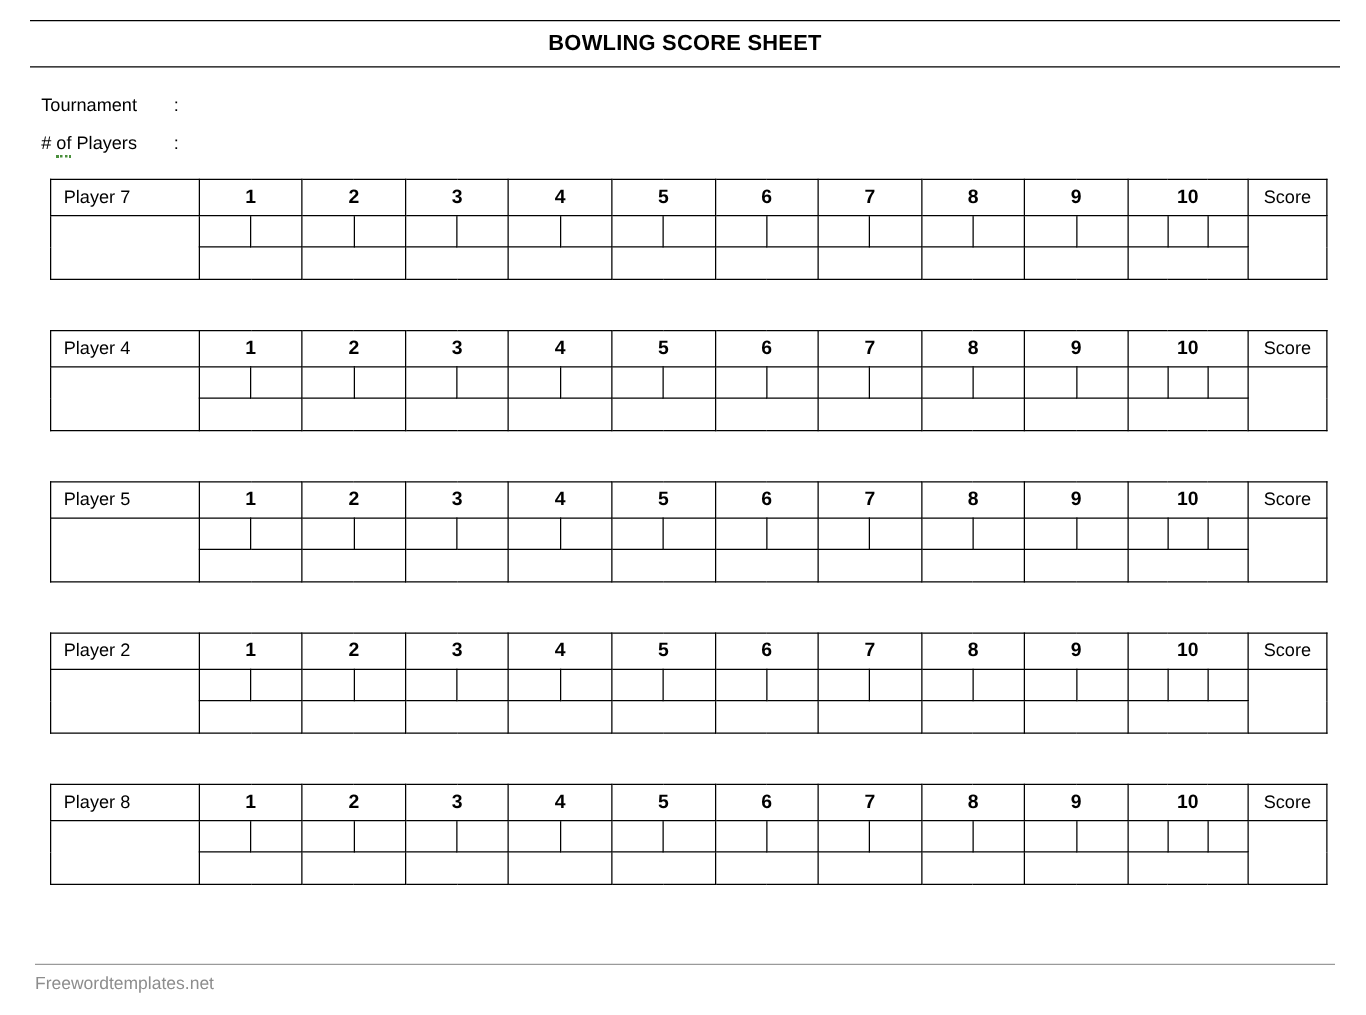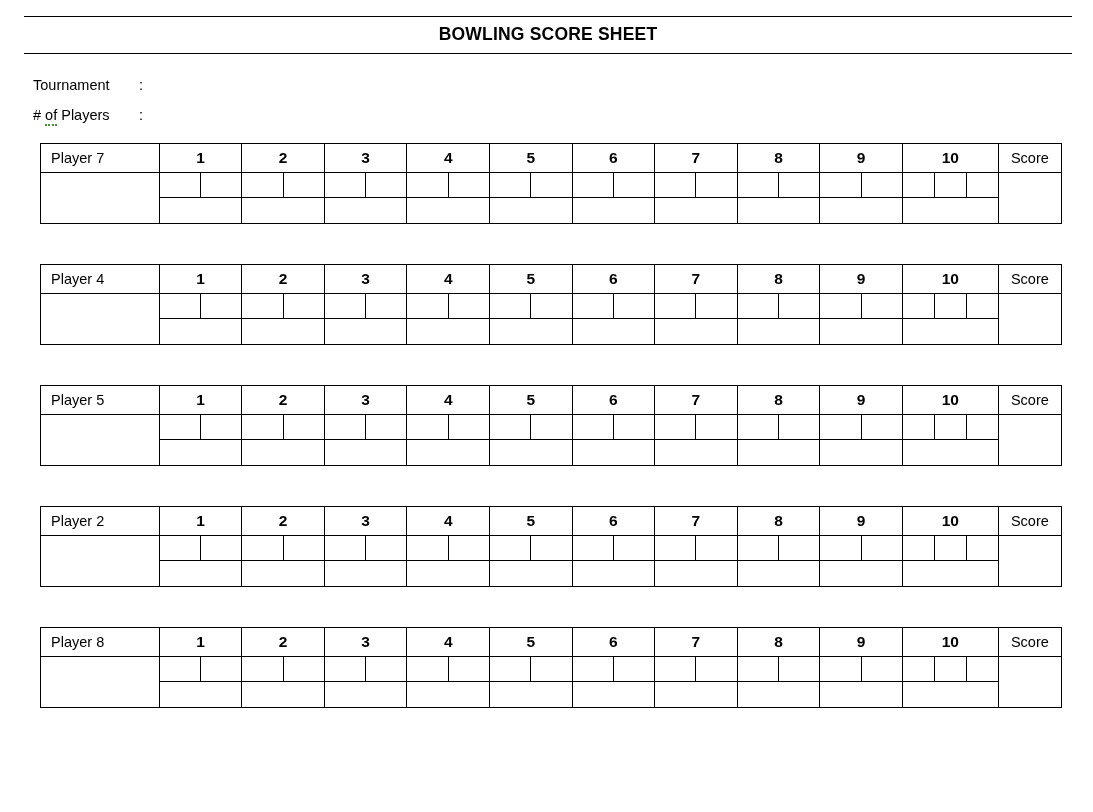--- a/index.html
+++ b/index.html
@@ -593,14 +593,18 @@
             <td class="frame-total-cell" colspan="2"></td>
             <td class="frame-total-cell" colspan="2"></td>
             <td class="frame-total-cell" colspan="2"></td>
             <td class="frame-total-cell" colspan="2"></td>
             <td class="frame-total-cell" colspan="3"></td>
           </tr>
         </tbody>
       </table>
     </div>
 
+  <div class="footer">
+    <div class="footer-rule"></div>
+    <div class="footer-text">Freewordtemplates.net</div>
+  </div>
 
 </div>
 
 </body></html>

